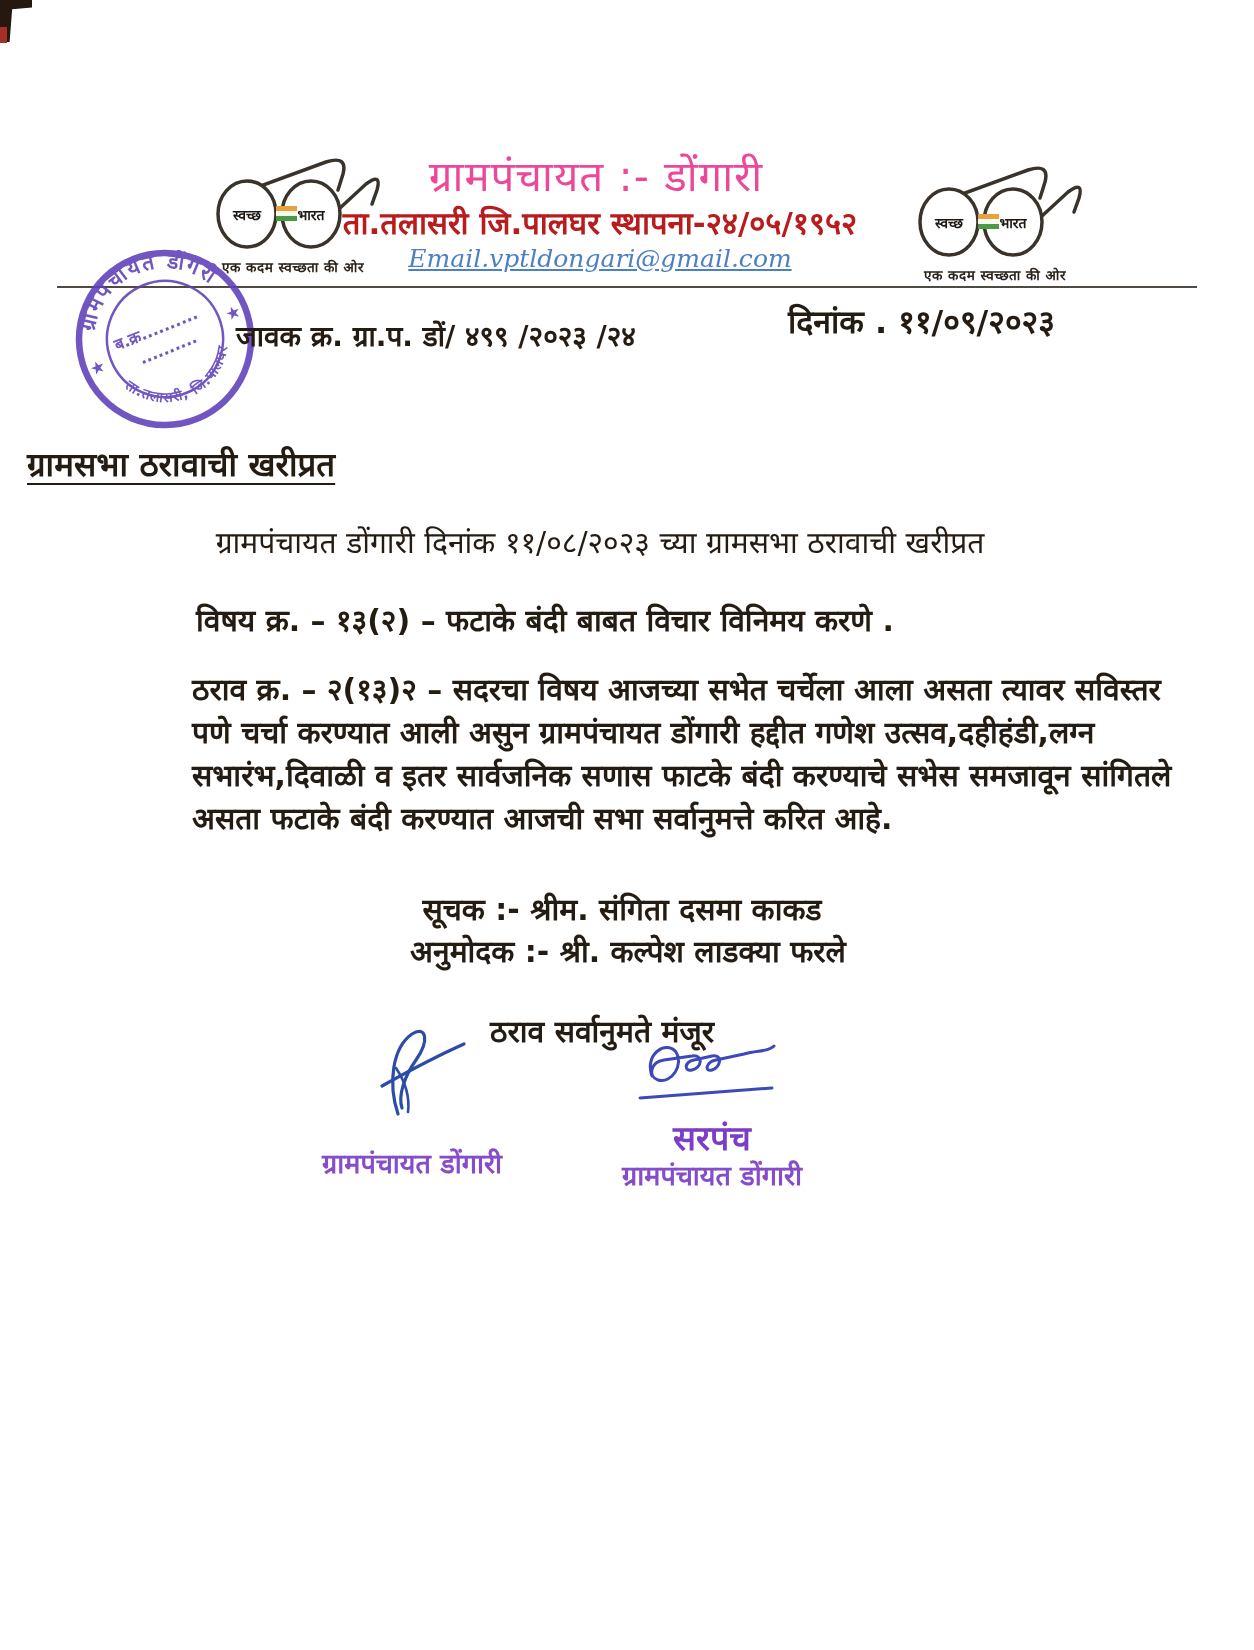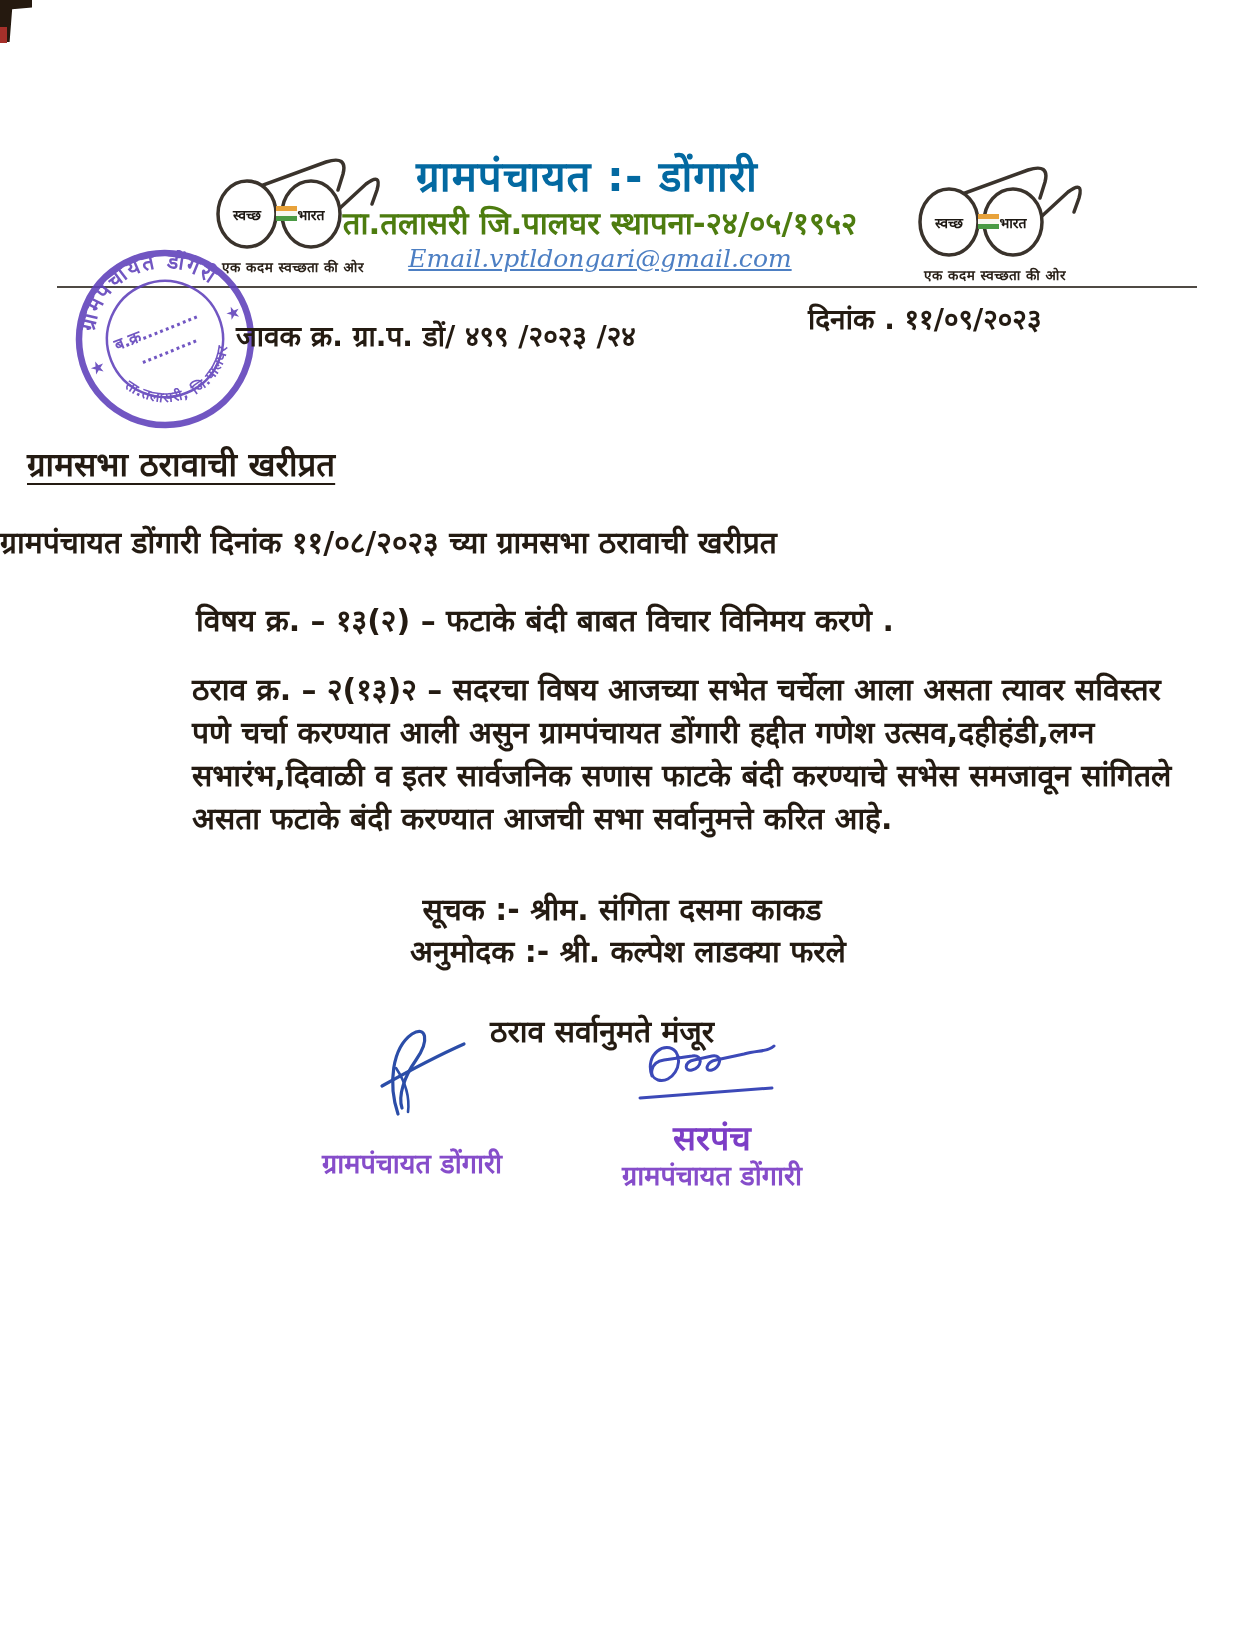--- a/index.html
+++ b/index.html
@@ -13,53 +13,53 @@
   }
   .abs{position:absolute;}
   
   .corner-smudge{
     top:0;left:0;width:32px;height:42px;background:#25190f;
     clip-path:polygon(0 0,100% 0,100% 18%,38% 22%,30% 100%,0 100%);
   }
   .corner-red{top:27px;left:0;width:7px;height:16px;background:#a5302a;}
   
   .head-title{
-    left:287px;top:146px;width:600px;text-align:center;
-    font-size:42px;font-weight:700;color:#0369a1;letter-spacing:1px;
+    left:296px;top:146px;width:600px;text-align:center;
+    font-size:42px;font-weight:400;color:#ec4899;letter-spacing:1px;
   }
   .head-subtitle{
     left:300px;top:201px;width:600px;text-align:center;
-    font-size:31px;font-weight:700;color:#4d7c0f;
+    font-size:31px;font-weight:700;color:#b91c1c;
   }
   .head-email{
     left:300px;top:244px;width:600px;text-align:center;
     font-size:25px;font-style:italic;color:#4d7fc3;
     font-family:"DejaVu Serif","Liberation Serif",serif;
     text-decoration:underline;
   }
   .logo{width:190px;text-align:center;}
   .logo-left{left:198px;top:150px;}
   .logo-right{left:900px;top:158px;}
   .logo-tagline{
     display:block;margin-top:-8px;
     font-size:13.5px;font-weight:700;color:#2a2118;letter-spacing:0.5px;
   }
   .rule{left:57px;top:286px;width:1140px;height:2px;background:#4f4a44;}
   
   .ref-no{left:236px;top:299px;font-size:28px;font-weight:700;margin-top:17px;}
-  .ref-date{left:788px;top:299px;font-size:28px;font-weight:700;margin-left:20px;}
+  .ref-date{left:788px;top:299px;font-size:32px;font-weight:700;}
   
   .stamp{left:58px;top:232px;width:214px;height:214px;opacity:0.88;}
   
   .doc-heading{
     left:27px;top:441px;width:1200px;text-align:left;
     font-size:33px;font-weight:700;
     text-decoration:underline;text-underline-offset:7px;text-decoration-thickness:2px;
   }
-  .doc-intro{left:0px;top:521px;width:1200px;text-align:left;font-size:30px;font-weight:700;}
+  .doc-intro{left:0px;top:521px;width:1200px;text-align:center;font-size:30px;font-weight:400;}
   .doc-subject{left:196px;top:599px;font-size:30px;font-weight:700;}
   .res-line{left:192px;width:900px;font-size:30px;font-weight:700;white-space:nowrap;}
   .res-1{top:668px;} .res-2{top:711px;} .res-3{top:754px;} .res-4{top:797px;}
   .doc-proposer{left:0px;top:888px;width:1244px;text-align:center;font-size:30px;font-weight:700;}
   .doc-seconder{left:0px;top:930px;width:1256px;text-align:center;font-size:30px;font-weight:700;}
   .doc-approval{left:0px;top:1010px;width:1204px;text-align:center;font-size:30px;font-weight:700;}
   
   .sig-svg-left{left:352px;top:1022px;}
   .sig-svg-right{left:622px;top:1032px;}
   .sig-text{color:#7c3ec6;font-weight:700;text-align:center;white-space:nowrap;}

